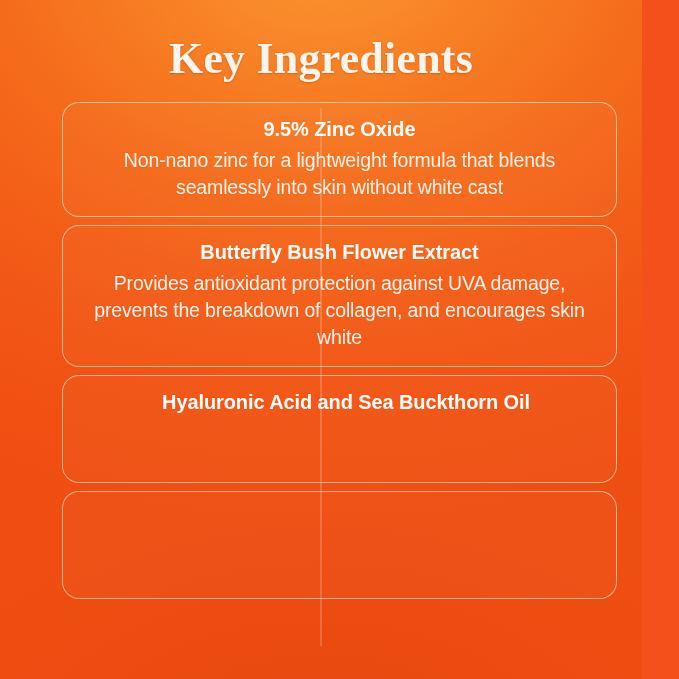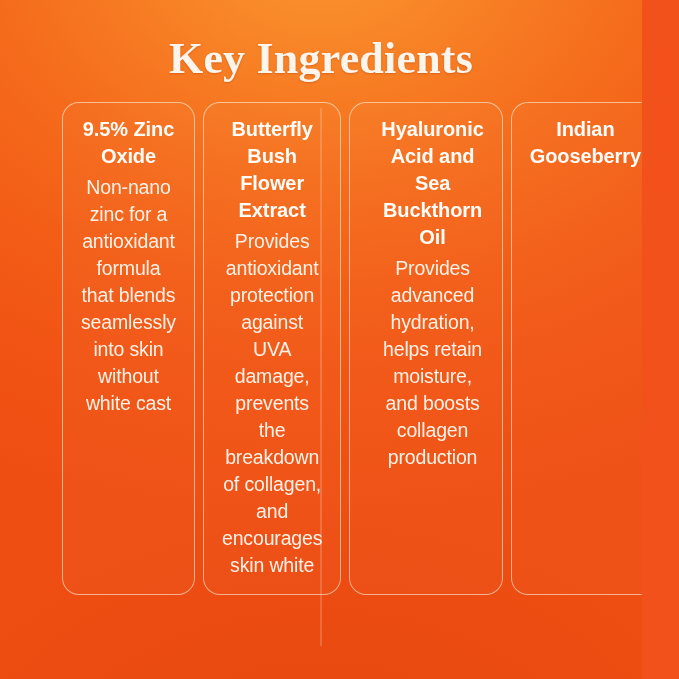--- a/index.html
+++ b/index.html
@@ -60,20 +60,21 @@
 
   .cards {
     position: relative;
     z-index: 2;
     margin: 0;
     padding: 0 62px;
     box-sizing: border-box;
     width: 679px;
     margin-top: 17px;
     display: flex;
+    flex-direction: column;
     gap: 8px;
   }
 
   
   .connector {
     position: absolute;
     z-index: 1;
     left: 50%;
     transform: translateX(-50%);
     top: 108px;
@@ -124,31 +125,29 @@
 <div id="infographic">
 
   <h1 class="page-title">Key Ingredients</h1>
 
   <div class="connector"></div>
 
   <div class="cards">
 
     <div class="card card--1">
       <p class="card-title">9.5% Zinc Oxide</p>
-      <p class="card-body">Non-nano zinc for a antioxidant formula that blends seamlessly into skin without white cast</p>
+      <p class="card-body">Non-nano zinc for a lightweight formula that blends seamlessly into skin without white cast</p>
     </div>
 
     <div class="card card--2">
       <p class="card-title">Butterfly Bush Flower Extract</p>
       <p class="card-body">Provides antioxidant protection against UVA damage, prevents the breakdown of collagen, and encourages skin white</p>
     </div>
 
     <div class="card card--3">
       <p class="card-title">Hyaluronic Acid and Sea Buckthorn Oil</p>
-      <p class="card-body">Provides advanced hydration, helps retain moisture, and boosts collagen production</p>
     </div>
 
     <div class="card card--4">
-      <p class="card-title">Indian Gooseberry</p>
     </div>
 
   </div>
 </div>
 
 </body></html>

